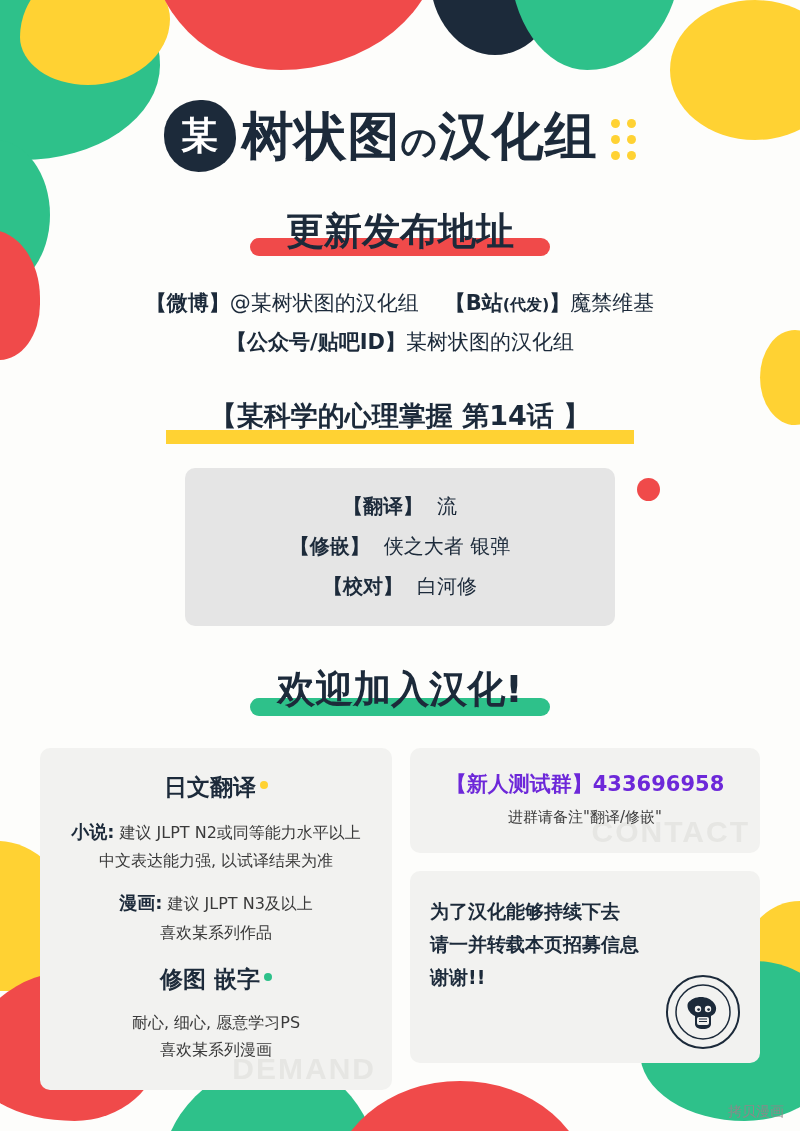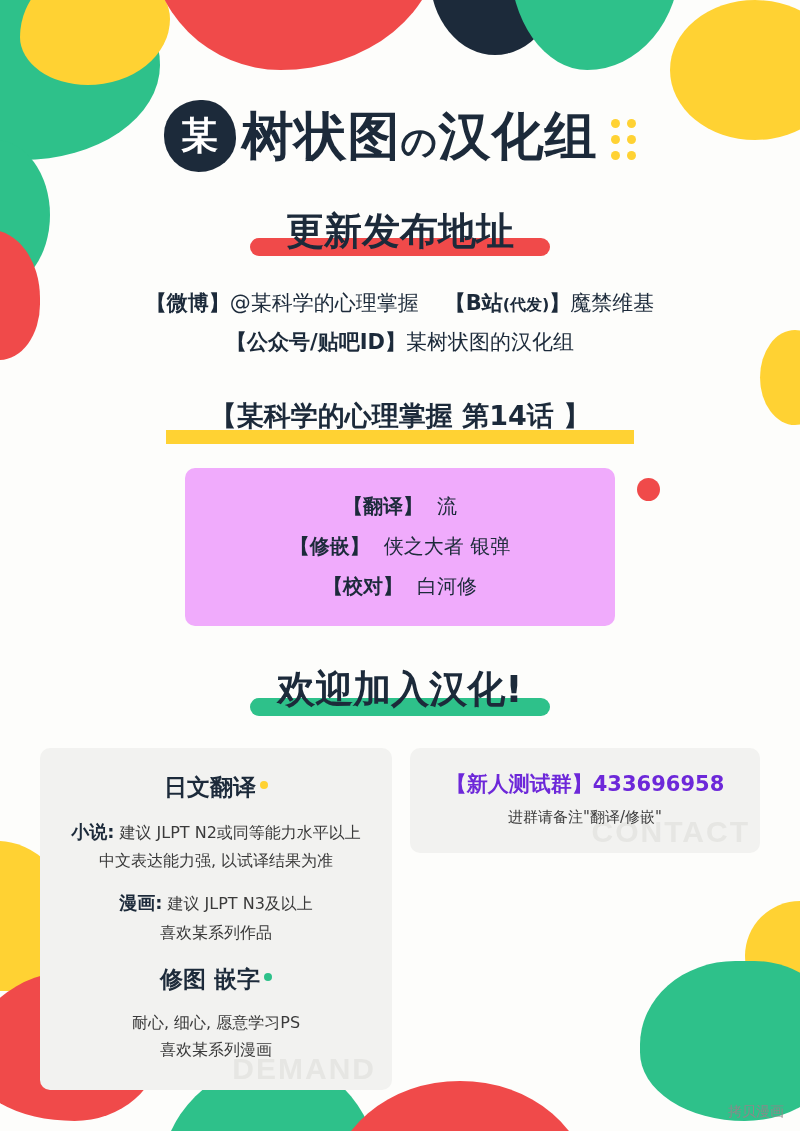--- a/index.html
+++ b/index.html
@@ -202,21 +202,21 @@
   .chapter-text {
     position: relative; z-index: 2;
     font-size: 27px; font-weight: bold; color: #1c2a3a;
     font-family: "DejaVu Sans", sans-serif;
   }
 
   
   .credits {
     margin: 24px auto 0;
     width: 430px;
-    background: #f0abfc;
+    background: #e5e5e5;
     border-radius: 10px;
     padding: 18px 0 20px;
     text-align: center;
     font-size: 20px;
     color: #1c2a3a;
     line-height: 2.0;
     font-family: "DejaVu Sans", sans-serif;
   }
   .credits b { font-weight: bold; }
   .credits .val { margin-left: 14px; font-weight: normal; }
@@ -374,21 +374,21 @@
       </div>
     </div>
 
     <div class="subtitle-wrap">
       <div class="subtitle-bar"></div>
       <span class="subtitle-text">更新发布地址</span>
     </div>
 
     <div class="addr">
       <div>
-        <b>【微博】</b><span>@某科学的心理掌握</span><span class="sep"></span><b>【B站</b><b class="tiny">(代发)</b><b>】</b><span>魔禁维基</span>
+        <b>【微博】</b><span>@某树状图的汉化组</span><span class="sep"></span><b>【B站</b><b class="tiny">(代发)</b><b>】</b><span>魔禁维基</span>
       </div>
       <div>
         <b>【公众号/贴吧ID】</b><span>某树状图的汉化组</span>
       </div>
     </div>
 
     <div class="chapter-wrap">
       <div class="chapter-bar"></div>
       <span class="chapter-text">【某科学的心理掌握 第14话 】</span>
     </div>
@@ -443,19 +443,38 @@
 
       <div class="col-right">
         <div class="card contact-card">
           <div class="watermark wm-contact">CONTACT</div>
           <div class="card-inner">
             <div class="contact-title">【新人测试群】433696958</div>
             <div class="contact-sub">进群请备注"翻译/修嵌"</div>
           </div>
         </div>
 
+        <div class="card notice-card">
+          <div class="card-inner">
+            <div class="notice-text">为了汉化能够持续下去</div>
+            <div class="notice-text">请一并转载本页招募信息</div>
+            <div class="notice-text">谢谢!!</div>
+          </div>
+          <div class="stamp">
+            <svg width="58" height="58" viewBox="0 0 58 58" aria-hidden="true">
+              <circle cx="29" cy="29" r="27" fill="none" stroke="#1c2a3a" stroke-width="1.5"></circle>
+              <path d="M14 20 C20 12, 34 12, 40 20 C44 25, 42 31, 37 33 L37 41 C37 44, 34 46, 29 46 C24 46, 21 44, 21 41 L21 33 C16 31, 12 25, 14 20 Z" fill="#1c2a3a"></path>
+              <circle cx="24" cy="26" r="3.2" fill="#f2f2f0"></circle>
+              <circle cx="34" cy="26" r="3.2" fill="#f2f2f0"></circle>
+              <circle cx="24.6" cy="26.6" r="1.4" fill="#1c2a3a"></circle>
+              <circle cx="34.6" cy="26.6" r="1.4" fill="#1c2a3a"></circle>
+              <rect x="23" y="34" width="12" height="8" rx="2" fill="#f2f2f0"></rect>
+              <path d="M25 36 h8 M25 38.5 h8" stroke="#1c2a3a" stroke-width="1"></path>
+            </svg>
+          </div>
+        </div>
       </div>
 
     </div>
   </div>
 
   <div class="copyright">拷贝漫画</div>
 </div>
 
 </body></html>

